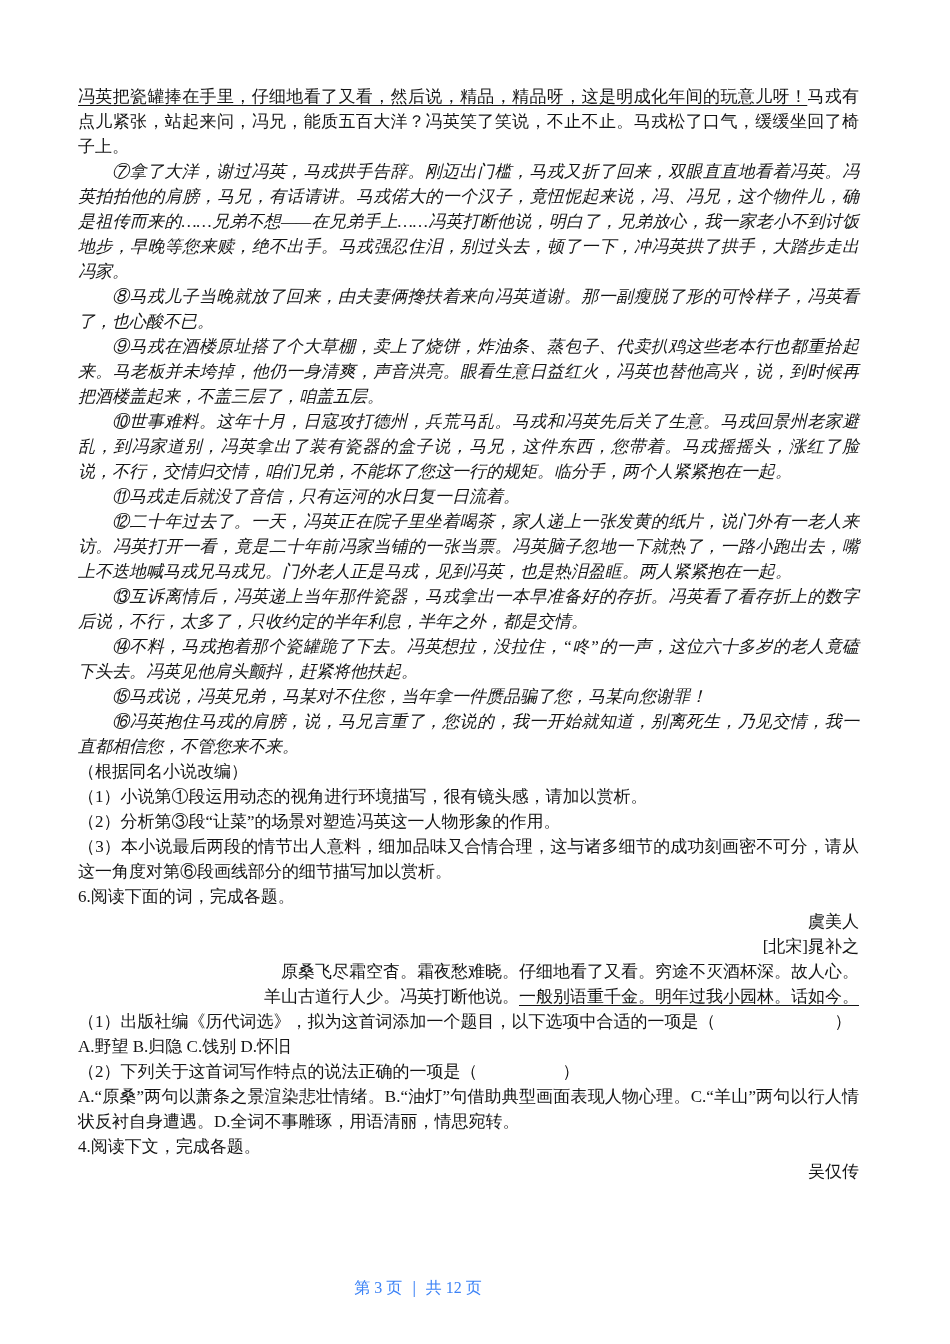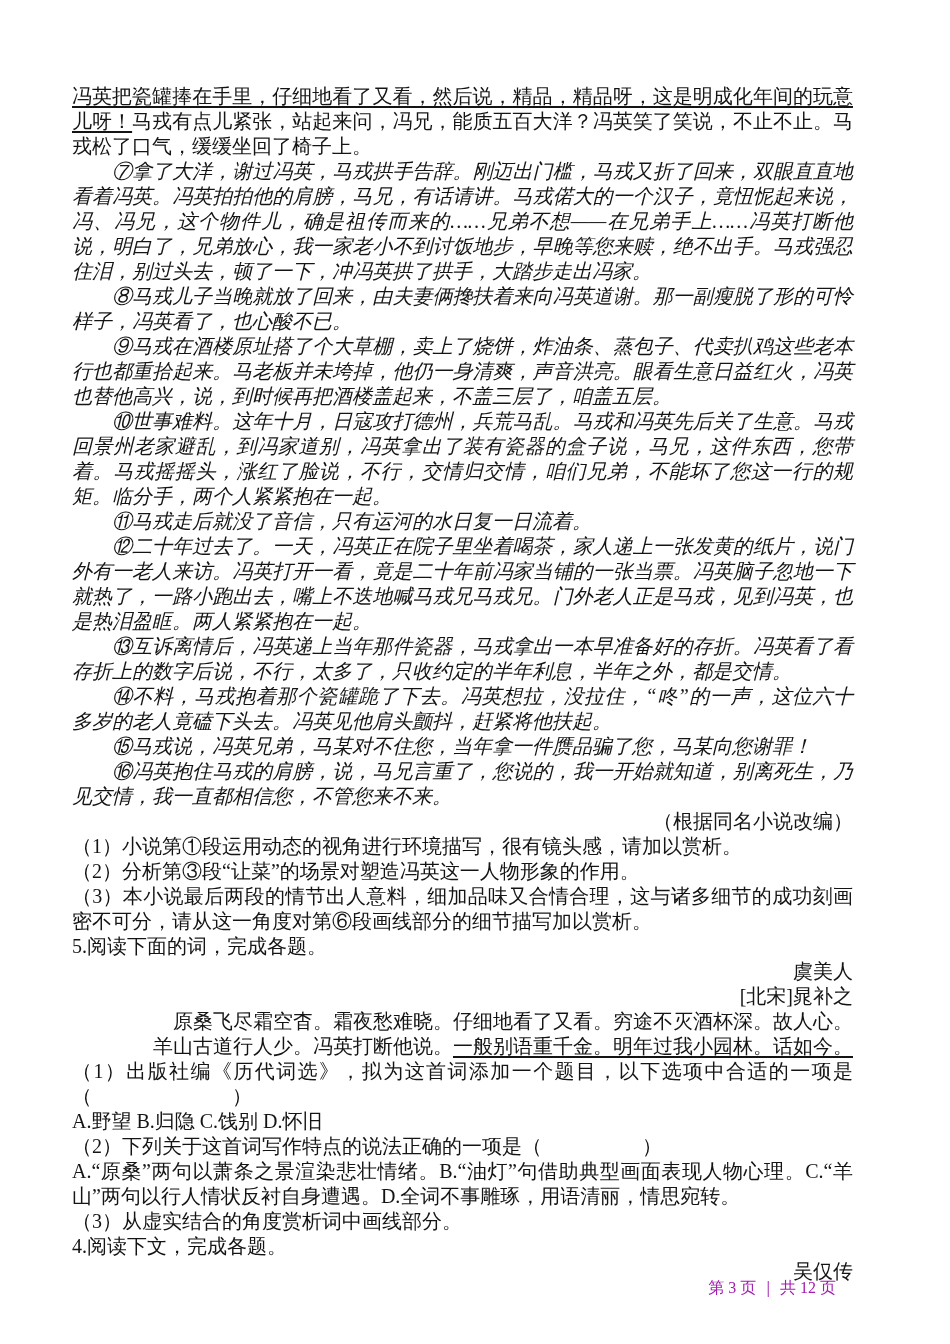--- a/index.html
+++ b/index.html
@@ -9,46 +9,46 @@
   }
   body {
     width: 950px;
     height: 1344px;
     position: relative;
     color: #141414;
     font-family: "Liberation Serif", "DejaVu Serif", serif;
   }
   .doc {
     position: absolute;
-    left: 72px;
+    left: 78px;
     top: 84px;
     width: 781px;
-    font-size: 20px;
+    font-size: 17px;
     line-height: 25px;
   }
   p.line {
     margin: 0;
     text-align: justify;
     text-justify: inter-character;
   }
   p.indent { text-indent: 2em; font-style: italic; }
   p.center { text-align: right; }
-  p.right  { text-align: right; }
+  p.right  { }
   .u {
     text-decoration: underline;
     text-underline-offset: 3px;
   }
   .footer {
     position: absolute;
     left: 0;
     top: 1278px;
     width: 836px;
-    text-align: right;
+    text-align: center;
     font-size: 16px;
-    color: #a21caf;
+    color: #3b82f6;
   }
 </style>
 </head>
 <body>
 
 <div class="doc">
     <p class="line"><span class="u">冯英把瓷罐捧在手里，仔细地看了又看，然后说，精品，精品呀，这是明成化年间的玩意儿呀！</span><span>马戎有点儿紧张，站起来问，冯兄，能质五百大洋？冯英笑了笑说，不止不止。马戎松了口气，缓缓坐回了椅子上。</span></p>
     <p class="line indent"><span>⑦拿了大洋，谢过冯英，马戎拱手告辞。刚迈出门槛，马戎又折了回来，双眼直直地看着冯英。冯英拍拍他的肩膀，马兄，有话请讲。马戎偌大的一个汉子，竟忸怩起来说，冯、冯兄，这个物件儿，确是祖传而来的……兄弟不想——在兄弟手上……冯英打断他说，明白了，兄弟放心，我一家老小不到讨饭地步，早晚等您来赎，绝不出手。马戎强忍住泪，别过头去，顿了一下，冲冯英拱了拱手，大踏步走出冯家。</span></p>
     <p class="line indent"><span>⑧马戎儿子当晚就放了回来，由夫妻俩搀扶着来向冯英道谢。那一副瘦脱了形的可怜样子，冯英看了，也心酸不已。</span></p>
     <p class="line indent"><span>⑨马戎在酒楼原址搭了个大草棚，卖上了烧饼，炸油条、蒸包子、代卖扒鸡这些老本行也都重拾起来。马老板并未垮掉，他仍一身清爽，声音洪亮。眼看生意日益红火，冯英也替他高兴，说，到时候再把酒楼盖起来，不盖三层了，咱盖五层。</span></p>
@@ -56,29 +56,28 @@
     <p class="line indent"><span>⑪马戎走后就没了音信，只有运河的水日复一日流着。</span></p>
     <p class="line indent"><span>⑫二十年过去了。一天，冯英正在院子里坐着喝茶，家人递上一张发黄的纸片，说门外有一老人来访。冯英打开一看，竟是二十年前冯家当铺的一张当票。冯英脑子忽地一下就热了，一路小跑出去，嘴上不迭地喊马戎兄马戎兄。门外老人正是马戎，见到冯英，也是热泪盈眶。两人紧紧抱在一起。</span></p>
     <p class="line indent"><span>⑬互诉离情后，冯英递上当年那件瓷器，马戎拿出一本早准备好的存折。冯英看了看存折上的数字后说，不行，太多了，只收约定的半年利息，半年之外，都是交情。</span></p>
     <p class="line indent"><span>⑭不料，马戎抱着那个瓷罐跪了下去。冯英想拉，没拉住，“咚”的一声，这位六十多岁的老人竟磕下头去。冯英见他肩头颤抖，赶紧将他扶起。</span></p>
     <p class="line indent"><span>⑮马戎说，冯英兄弟，马某对不住您，当年拿一件赝品骗了您，马某向您谢罪！</span></p>
     <p class="line indent"><span>⑯冯英抱住马戎的肩膀，说，马兄言重了，您说的，我一开始就知道，别离死生，乃见交情，我一直都相信您，不管您来不来。</span></p>
     <p class="line right"><span>（根据同名小说改编）</span></p>
     <p class="line"><span>（1）小说第①段运用动态的视角进行环境描写，很有镜头感，请加以赏析。</span></p>
     <p class="line"><span>（2）分析第③段“让菜”的场景对塑造冯英这一人物形象的作用。</span></p>
     <p class="line"><span>（3）本小说最后两段的情节出人意料，细加品味又合情合理，这与诸多细节的成功刻画密不可分，请从这一角度对第⑥段画线部分的细节描写加以赏析。</span></p>
-    <p class="line"><span>5.阅读下面的词，完成各题。</span></p>
+    <p class="line"><span>6.阅读下面的词，完成各题。</span></p>
     <p class="line center"><span>虞美人</span></p>
     <p class="line center"><span>[北宋]晁补之</span></p>
     <p class="line center"><span>原桑飞尽霜空杳。霜夜愁难晓。仔细地看了又看。穷途不灭酒杯深。故人心。</span></p>
     <p class="line center"><span>羊山古道行人少。冯英打断他说。</span><span class="u">一般别语重千金。明年过我小园林。话如今。</span></p>
     <p class="line"><span>（1）出版社编《历代词选》，拟为这首词添加一个题目，以下选项中合适的一项是（　　　　　　　）</span></p>
     <p class="line"><span>A.野望 B.归隐 C.饯别 D.怀旧</span></p>
     <p class="line"><span>（2）下列关于这首词写作特点的说法正确的一项是（　　　　　）</span></p>
     <p class="line"><span>A.“原桑”两句以萧条之景渲染悲壮情绪。B.“油灯”句借助典型画面表现人物心理。C.“羊山”两句以行人情状反衬自身遭遇。D.全词不事雕琢，用语清丽，情思宛转。</span></p>
-    <p class="line"><span>（3）从虚实结合的角度赏析词中画线部分。</span></p>
     <p class="line"><span>4.阅读下文，完成各题。</span></p>
     <p class="line center"><span>吴仅传</span></p>
   </div>
 
 <div class="footer">
   <span>第 3 页 ｜ 共 12 页</span>
 </div>
 
 </body></html>

